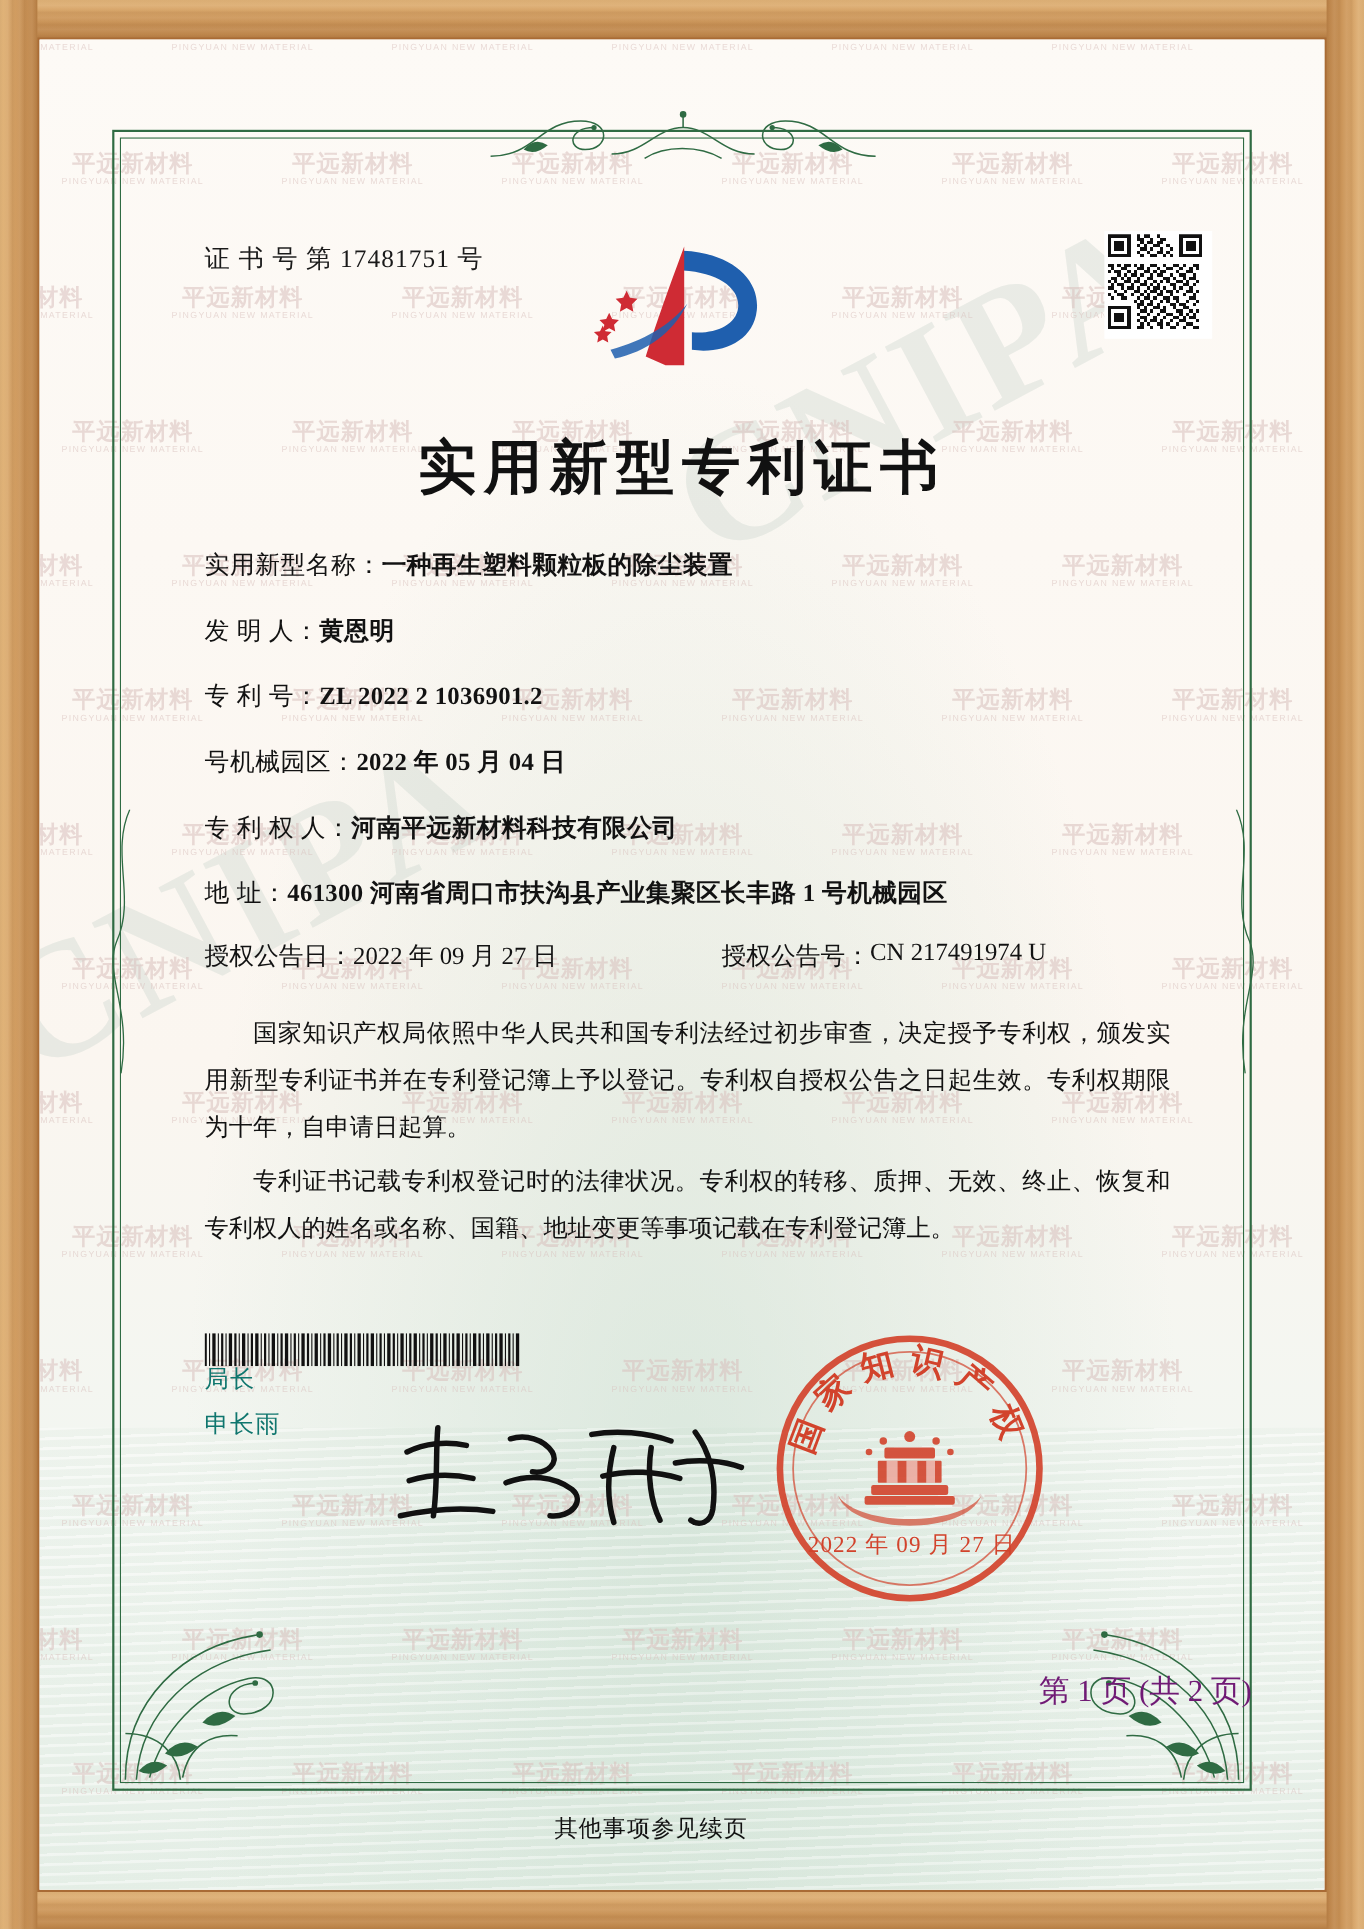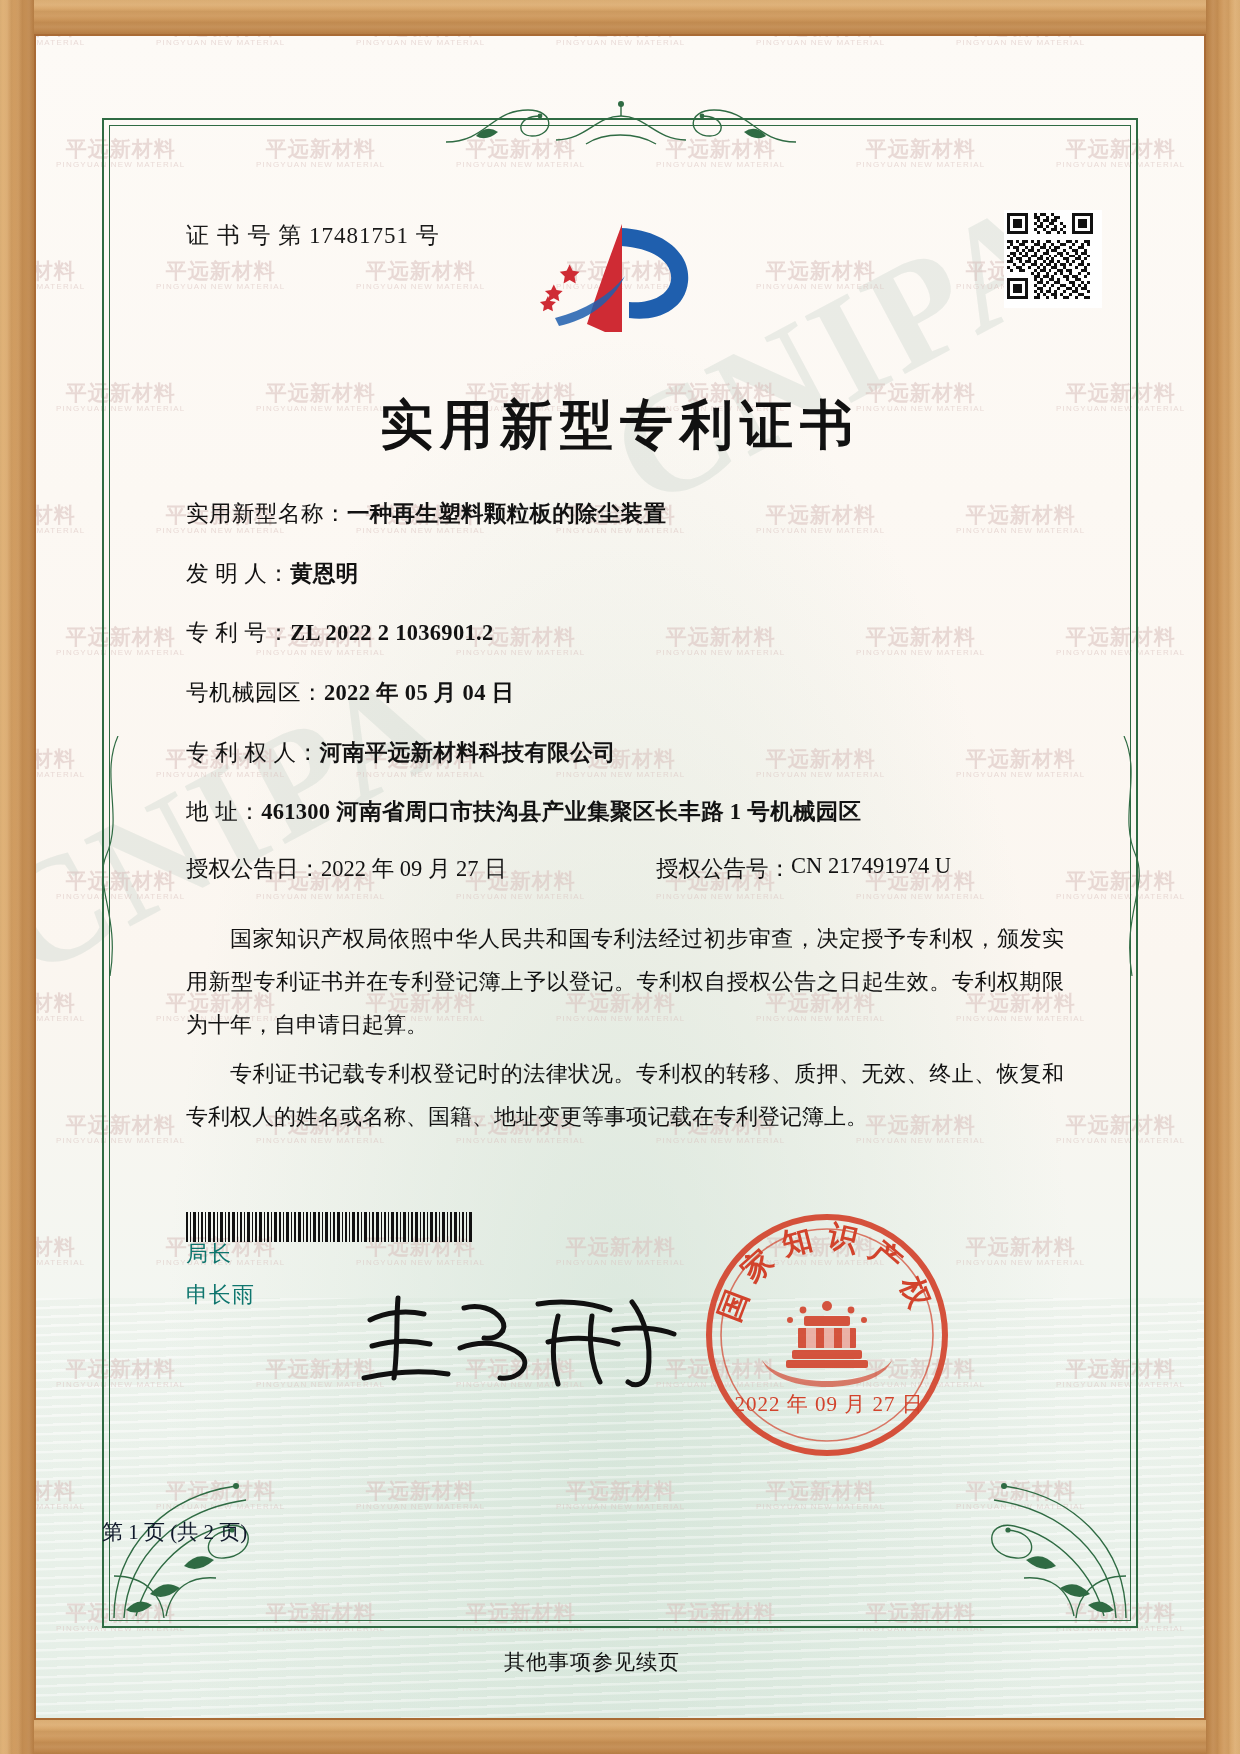--- a/index.html
+++ b/index.html
@@ -247,23 +247,23 @@
     text-align: center;
     font-size: 21px;
     color: #d2432c;
     letter-spacing: 1px;
   }
 
   .pagenum {
     position: absolute;
     left: 0; top: 1400px;
     width: 100%;
-    text-align: left;
-    font-size: 21px;
-    color: #0f172a;
+    text-align: right;
+    font-size: 28px;
+    color: #701a75;
   }
   .footnote {
     position: absolute;
     left: 0; top: 1612px;
     width: 1112px;
     text-align: center;
     font-size: 21px;
     color: #111;
     letter-spacing: 1px;
   }

